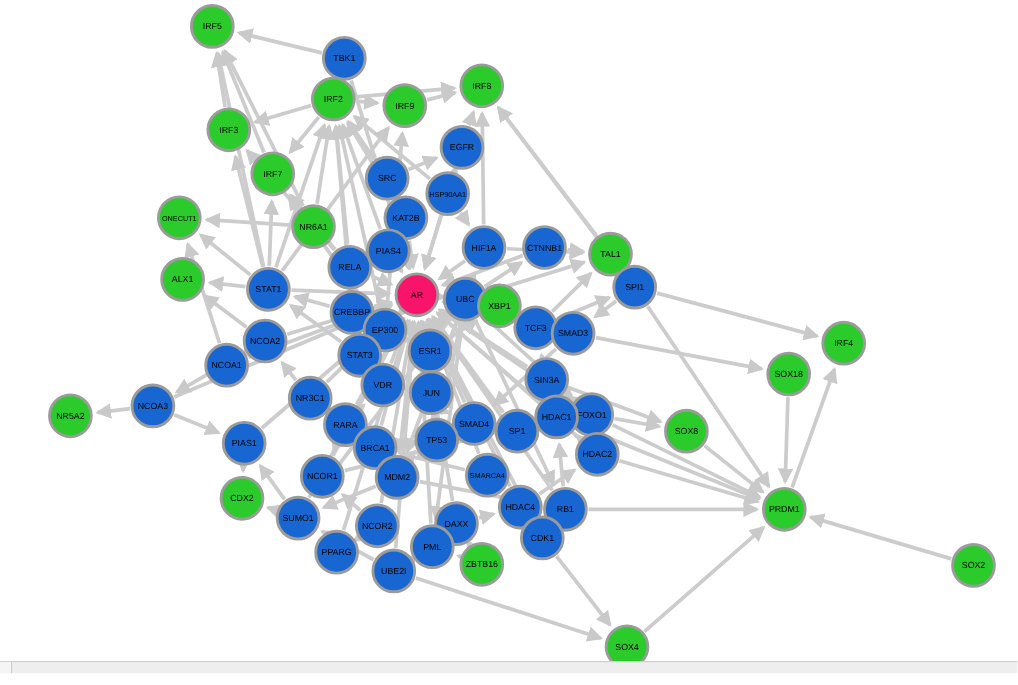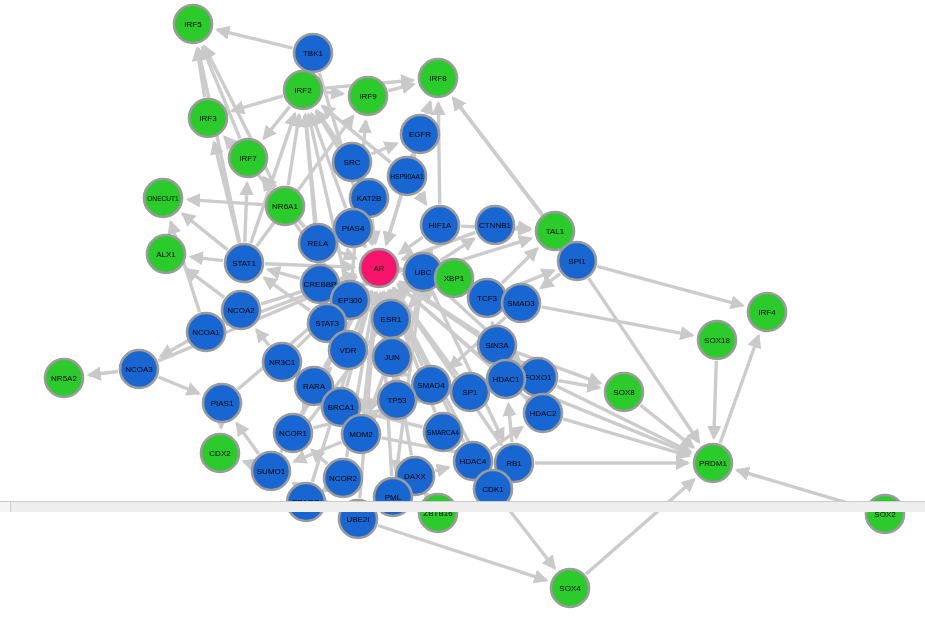--- a/index.html
+++ b/index.html
@@ -4,21 +4,21 @@
 <style>
   html, body {
     margin: 0; padding: 0;
     width: 925px; height: 623px;
     overflow: hidden;
     background: #ffffff;
     font-family: "Liberation Sans", sans-serif;
   }
   #canvas-wrap {
     position: relative;
-    width: 925px; height: 512px;
+    width: 925px; height: 612px;
     background: #ffffff;
   }
   svg { display: block; }
   .node-label {
     font-family: "Liberation Sans", sans-serif;
     fill: #000000;
     text-anchor: middle;
     pointer-events: none;
   }
   #statusbar {

